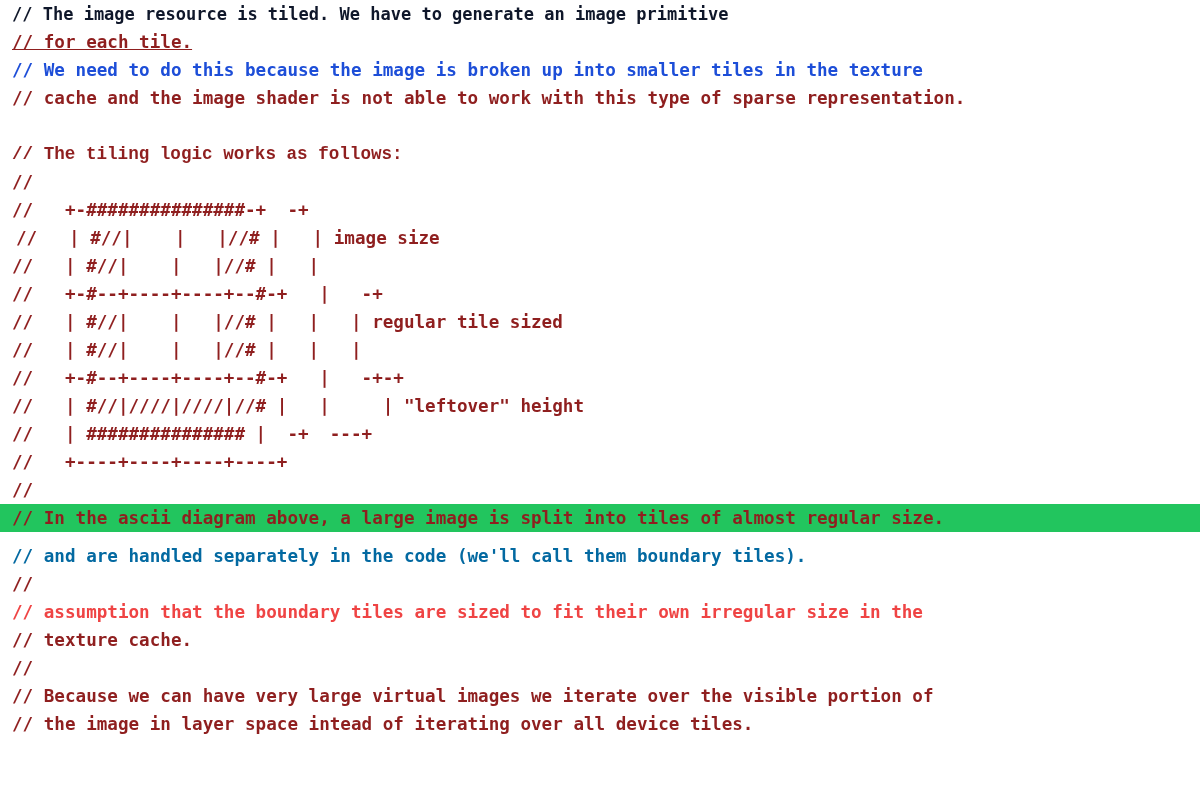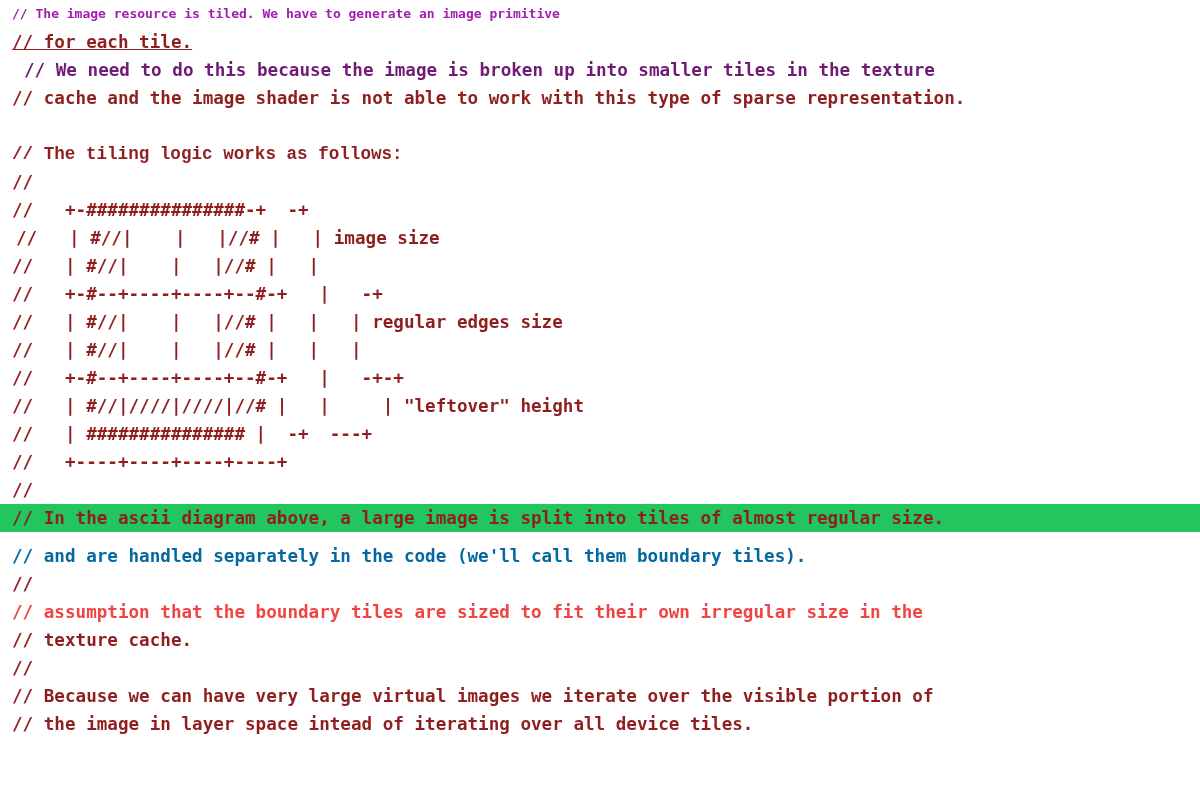--- a/index.html
+++ b/index.html
@@ -44,32 +44,32 @@
   }
 
   .code-line .line-text {
     display: inline;
   }
 </style>
 </head>
 <body>
 
 <div id="code-view" style="background: rgb(255, 255, 255);">
-    <div class="code-line" style="color: #a21caf; height: 28px; line-height: 28px; font-size: 13px;"><span class="line-text">// The image resource is tiled. We have to generate an image primitive</span></div>
+    <div class="code-line" style="color: #0f172a; height: 28px; line-height: 28px; font-size: 17px;"><span class="line-text">// The image resource is tiled. We have to generate an image primitive</span></div>
     <div class="code-line" style="color: rgb(143, 31, 31); height: 28px; line-height: 28px; font-size: 17.6px; text-decoration: underline;"><span class="line-text">// for each tile.</span></div>
-    <div class="code-line" style="color: #701a75; height: 28px; line-height: 28px; font-size: 17.6px; margin-left: 12px;"><span class="line-text">// We need to do this because the image is broken up into smaller tiles in the texture</span></div>
+    <div class="code-line" style="color: #1d4ed8; height: 28px; line-height: 28px; font-size: 17.6px;"><span class="line-text">// We need to do this because the image is broken up into smaller tiles in the texture</span></div>
     <div class="code-line" style="color: rgb(143, 31, 31); height: 28px; line-height: 28px; font-size: 17.6px;"><span class="line-text">// cache and the image shader is not able to work with this type of sparse representation.</span></div>
     <div class="code-line" style="color: rgb(143, 31, 31); height: 28px; line-height: 28px; font-size: 17.6px;"><span class="line-text"></span></div>
     <div class="code-line" style="color: rgb(143, 31, 31); height: 28px; line-height: 28px; font-size: 17.6px; font-family: Liberation Mono, monospace;"><span class="line-text">// The tiling logic works as follows:</span></div>
     <div class="code-line" style="color: rgb(143, 31, 31); height: 28px; line-height: 28px; font-size: 17.6px;"><span class="line-text">//</span></div>
     <div class="code-line" style="color: rgb(143, 31, 31); height: 28px; line-height: 28px; font-size: 17.6px;"><span class="line-text">//   +-###############-+  -+</span></div>
     <div class="code-line" style="color: rgb(143, 31, 31); height: 28px; line-height: 28px; font-size: 17.6px; padding-left: 16px;"><span class="line-text">//   | #//|    |   |//# |   | image size</span></div>
     <div class="code-line" style="color: rgb(143, 31, 31); height: 28px; line-height: 28px; font-size: 17.6px;"><span class="line-text">//   | #//|    |   |//# |   |</span></div>
     <div class="code-line" style="color: rgb(143, 31, 31); height: 28px; line-height: 28px; font-size: 17.6px;"><span class="line-text">//   +-#--+----+----+--#-+   |   -+</span></div>
-    <div class="code-line" style="color: rgb(143, 31, 31); height: 28px; line-height: 28px; font-size: 17.6px;"><span class="line-text">//   | #//|    |   |//# |   |   | regular edges size</span></div>
+    <div class="code-line" style="color: rgb(143, 31, 31); height: 28px; line-height: 28px; font-size: 17.6px;"><span class="line-text">//   | #//|    |   |//# |   |   | regular tile sized</span></div>
     <div class="code-line" style="color: rgb(143, 31, 31); height: 28px; line-height: 28px; font-size: 17.6px;"><span class="line-text">//   | #//|    |   |//# |   |   |</span></div>
     <div class="code-line" style="color: rgb(143, 31, 31); height: 28px; line-height: 28px; font-size: 17.6px;"><span class="line-text">//   +-#--+----+----+--#-+   |   -+-+</span></div>
     <div class="code-line" style="color: rgb(143, 31, 31); height: 28px; line-height: 28px; font-size: 17.6px;"><span class="line-text">//   | #//|////|////|//# |   |     | "leftover" height</span></div>
     <div class="code-line" style="color: rgb(143, 31, 31); height: 28px; line-height: 28px; font-size: 17.6px;"><span class="line-text">//   | ############### |  -+  ---+</span></div>
     <div class="code-line" style="color: rgb(143, 31, 31); height: 28px; line-height: 28px; font-size: 17.6px;"><span class="line-text">//   +----+----+----+----+</span></div>
     <div class="code-line" style="color: rgb(143, 31, 31); height: 28px; line-height: 28px; font-size: 17.6px;"><span class="line-text">//</span></div>
     <div class="code-line highlighted" style="color: rgb(143, 31, 31); height: 28px; line-height: 28px; font-size: 17.6px; background: #22c55e;"><span class="line-text">// In the ascii diagram above, a large image is split into tiles of almost regular size.</span></div>
     <div class="code-line" style="color: #0369a1; height: 28px; line-height: 28px; font-size: 17.6px; margin-top: 10px;"><span class="line-text">// and are handled separately in the code (we'll call them boundary tiles).</span></div>
     <div class="code-line" style="color: rgb(143, 31, 31); height: 28px; line-height: 28px; font-size: 17.6px;"><span class="line-text">//</span></div>
     <div class="code-line" style="color: #ef4444; height: 28px; line-height: 28px; font-size: 17.6px;"><span class="line-text">// assumption that the boundary tiles are sized to fit their own irregular size in the</span></div>

